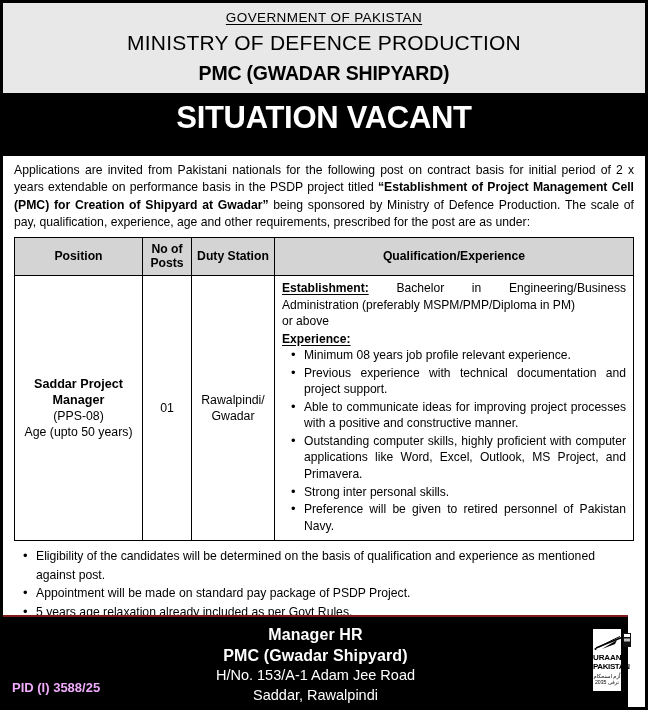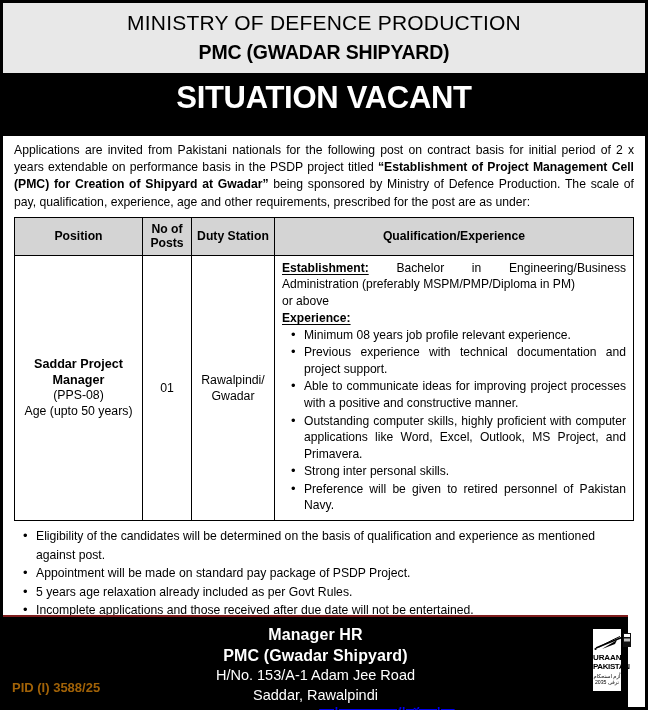--- a/index.html
+++ b/index.html
@@ -190,21 +190,21 @@
   .f-l1 { font-size: 16px; font-weight: bold; line-height: 1.32; letter-spacing: 0.1px; }
   .f-l2 { font-size: 16px; font-weight: bold; line-height: 1.32; letter-spacing: 0.1px; }
   .f-l3 { font-size: 14.5px; line-height: 1.34; }
   .f-l4 { font-size: 14.5px; line-height: 1.34; }
   .pid {
     position: absolute;
     left: 9px;
     bottom: 12px;
     font-size: 13px;
     font-weight: bold;
-    color: #a16207;
+    color: #f0abfc;
   }
   .uraan {
     position: absolute;
     right: 7px;
     top: 12px;
     width: 28px;
     height: 62px;
     background: #ffffff;
     color: #000000;
     text-align: center;
@@ -231,20 +231,21 @@
     margin-top: 2px;
     letter-spacing: -0.2px;
   }
 </style>
 </head>
 <body>
 
 <div class="page">
 
   <div class="masthead">
+    <div class="gov-line">GOVERNMENT OF PAKISTAN</div>
     <div class="ministry-line">MINISTRY OF DEFENCE PRODUCTION</div>
     <div class="pmc-line">PMC (GWADAR SHIPYARD)</div>
   </div>
 
   <div class="vacant-band">SITUATION VACANT</div>
 
   <div class="intro">
     <span>Applications are invited from Pakistani nationals for the following post on contract basis for initial period of 2 x years extendable on performance basis in the PSDP project titled </span><b>“Establishment of Project Management Cell (PMC) for Creation of Shipyard at Gwadar”</b><span> being sponsored by Ministry of Defence Production. The scale of pay, qualification, experience, age and other requirements, prescribed for the post are as under:</span>
   </div>
 

